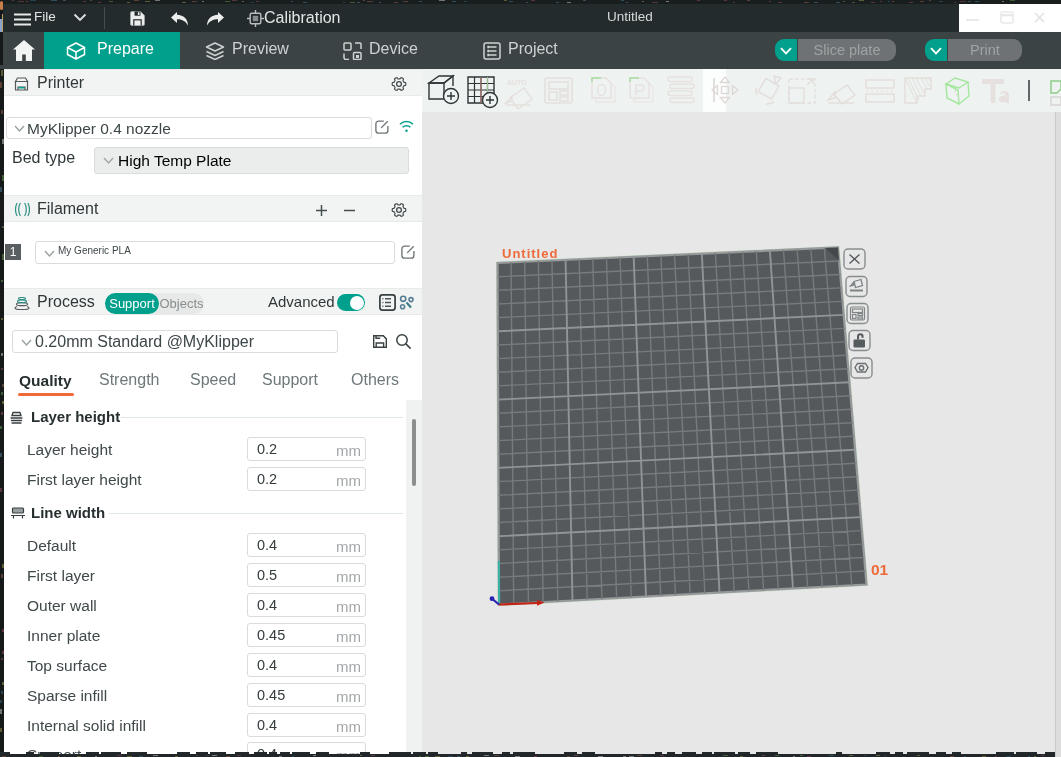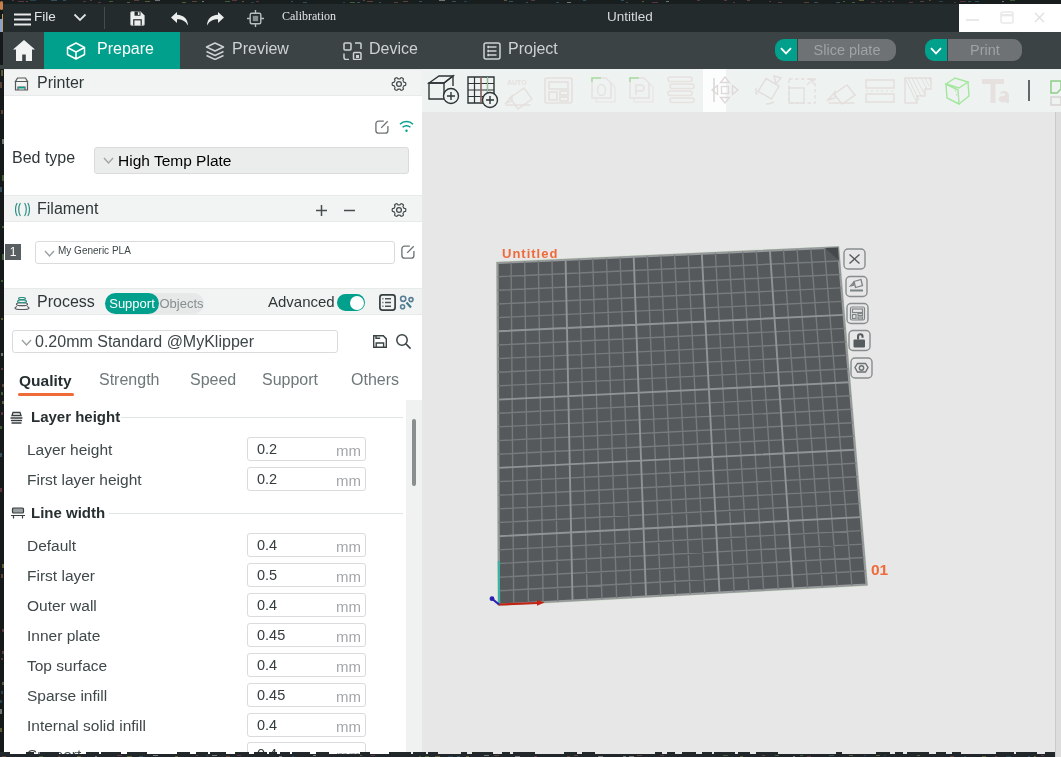--- a/index.html
+++ b/index.html
@@ -134,21 +134,21 @@
   <svg class="icon" style="left:206px;top:7px" width="20" height="16" viewBox="0 0 20 16">
         <path d="M12 1l6 5.5L12 12V8.2c-5 0-8.5 1.6-11 6.3C1 8 5.5 4 12 3.7z" fill="#eceeee"></path>
       </svg>
   <svg class="icon" style="left:247px;top:6px" width="17" height="17" viewBox="0 0 17 17">
         <g stroke="#b9bfbf" stroke-width="1.4" fill="none">
           <rect x="3.2" y="3.2" width="10.6" height="10.6" rx="1.5"></rect>
           <path d="M8.5 0v3M8.5 14v3M0 8.5h3M14 8.5h3"></path>
           <rect x="5.8" y="5.8" width="5.4" height="5.4" fill="#878e8f" stroke="none"></rect>
         </g>
       </svg>
-  <div class="abs" style="left:282px;top:5px;font-size:12px;font-family:Liberation Serif, serif;">Calibration</div>
+  <div class="abs" style="left:264px;top:5px;font-size:16px;">Calibration</div>
   <div class="abs" style="left:500px;top:5px;width:260px;text-align:center;font-size:13.5px;color:#d7d9d9;">Untitled</div>
   <div class="abs" style="left:966px;top:15px;width:13px;height:2px;background:#e8eaea;"></div>
   <svg class="icon" style="left:1000px;top:7px" width="14" height="13" viewBox="0 0 14 13">
         <rect x="1" y="1" width="12" height="11" rx="1.5" fill="none" stroke="#e8eaea" stroke-width="1.6"></rect>
         <path d="M1 4.2h12" stroke="#e8eaea" stroke-width="2.4"></path>
       </svg>
   <svg class="icon" style="left:1034px;top:8px" width="11" height="11" viewBox="0 0 11 11">
         <path d="M1 1l9 9M10 1l-9 9" stroke="#dfe3e1" stroke-width="1.5"></path>
       </svg>
 </div>
@@ -209,20 +209,26 @@
             <path d="M4.5 10.7h6" stroke="#00a08c" stroke-width="1.6"></path>
           </g>
         </svg>
     <span class="t">Printer</span>
     <svg class="icon gear" style="left:391px;top:6px" width="16" height="16" viewBox="0 0 16 16">
           <g fill="none" stroke="#454c4e" stroke-width="1.2">
             <path d="M8.00,2.80L8.18,2.80L8.36,2.81L8.54,2.82L8.73,2.83L8.92,2.81L9.13,2.70L9.39,2.42L9.72,2.00L10.04,1.74L10.30,1.68L10.54,1.72L10.76,1.80L10.98,1.89L11.19,2.00L11.40,2.11L11.60,2.23L11.80,2.36L11.99,2.51L12.17,2.66L12.32,2.85L12.41,3.11L12.34,3.51L12.14,4.00L12.02,4.38L12.04,4.61L12.12,4.78L12.21,4.94L12.31,5.09L12.41,5.24L12.50,5.40L12.59,5.56L12.68,5.72L12.76,5.88L12.84,6.04L12.95,6.20L13.15,6.33L13.53,6.41L14.06,6.49L14.44,6.63L14.63,6.83L14.71,7.06L14.75,7.29L14.78,7.53L14.80,7.76L14.80,8.00L14.80,8.24L14.78,8.47L14.75,8.71L14.71,8.94L14.63,9.17L14.44,9.37L14.06,9.51L13.53,9.59L13.15,9.67L12.95,9.80L12.84,9.96L12.76,10.12L12.68,10.28L12.59,10.44L12.50,10.60L12.41,10.76L12.31,10.91L12.21,11.06L12.12,11.22L12.04,11.39L12.02,11.62L12.14,12.00L12.34,12.49L12.41,12.89L12.32,13.15L12.17,13.34L11.99,13.49L11.80,13.64L11.60,13.77L11.40,13.89L11.19,14.00L10.98,14.11L10.76,14.20L10.54,14.28L10.30,14.32L10.04,14.26L9.72,14.00L9.39,13.58L9.13,13.30L8.92,13.19L8.73,13.17L8.54,13.18L8.36,13.19L8.18,13.20L8.00,13.20L7.82,13.20L7.64,13.19L7.46,13.18L7.27,13.17L7.08,13.19L6.87,13.30L6.61,13.58L6.28,14.00L5.96,14.26L5.70,14.32L5.46,14.28L5.24,14.20L5.02,14.11L4.81,14.00L4.60,13.89L4.40,13.77L4.20,13.64L4.01,13.49L3.83,13.34L3.68,13.15L3.59,12.89L3.66,12.49L3.86,12.00L3.98,11.62L3.96,11.39L3.88,11.22L3.79,11.06L3.69,10.91L3.59,10.76L3.50,10.60L3.41,10.44L3.32,10.28L3.24,10.12L3.16,9.96L3.05,9.80L2.85,9.67L2.47,9.59L1.94,9.51L1.56,9.37L1.37,9.17L1.29,8.94L1.25,8.71L1.22,8.47L1.20,8.24L1.20,8.00L1.20,7.76L1.22,7.53L1.25,7.29L1.29,7.06L1.37,6.83L1.56,6.63L1.94,6.49L2.47,6.41L2.85,6.33L3.05,6.20L3.16,6.04L3.24,5.88L3.32,5.72L3.41,5.56L3.50,5.40L3.59,5.24L3.69,5.09L3.79,4.94L3.88,4.78L3.96,4.61L3.98,4.38L3.86,4.00L3.66,3.51L3.59,3.11L3.68,2.85L3.83,2.66L4.01,2.51L4.20,2.36L4.40,2.23L4.60,2.11L4.81,2.00L5.02,1.89L5.24,1.80L5.46,1.72L5.70,1.68L5.96,1.74L6.28,2.00L6.61,2.42L6.87,2.70L7.08,2.81L7.27,2.83L7.46,2.82L7.64,2.81L7.82,2.80L8.00,2.80Z"></path>
             <circle cx="8" cy="8" r="2.4" stroke-width="1.3"></circle>
           </g>
         </svg>
+  </div>
+  <div class="inbox" style="left:6px;top:48px;width:366px;height:22px;">
+    <svg class="icon" style="left:7px;top:7px" width="11" height="8" viewBox="0 0 11 8">
+          <path d="M1 1l4.5 5L10 1" stroke="#9aa0a1" stroke-width="1.4" fill="none"></path>
+        </svg>
+    <div class="abs ptxt" style="left:20px;top:2px;">MyKlipper 0.4 nozzle</div>
   </div>
   <svg class="icon" style="left:375px;top:51px" width="14" height="14" viewBox="0 0 14 14">
         <g fill="none" stroke="#6e7476" stroke-width="1.35">
           <path d="M8.8 1.1H3.6A2.7 2.7 0 00.9 3.8v6.6a2.7 2.7 0 002.7 2.7h6.6a2.7 2.7 0 002.7-2.7V6"></path>
           <path d="M6.2 7.9L12.7 1.2"></path>
         </g>
       </svg>
   <svg class="icon" style="left:399px;top:51px" width="15" height="13" viewBox="0 0 15 13">
         <g fill="none" stroke="#00a08c" stroke-width="1.5">
           <path d="M1 4.2a9.2 9.2 0 0113 0"></path>

